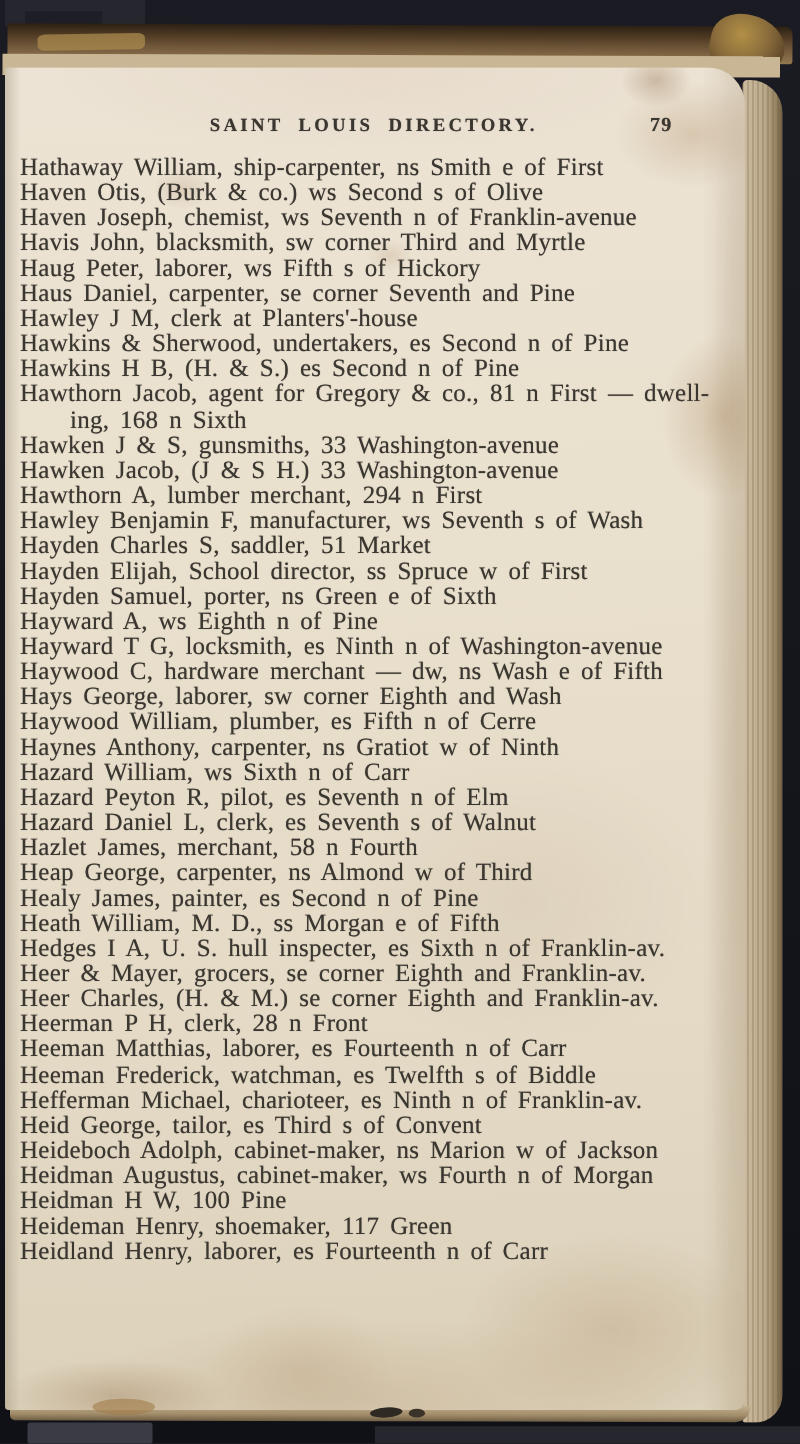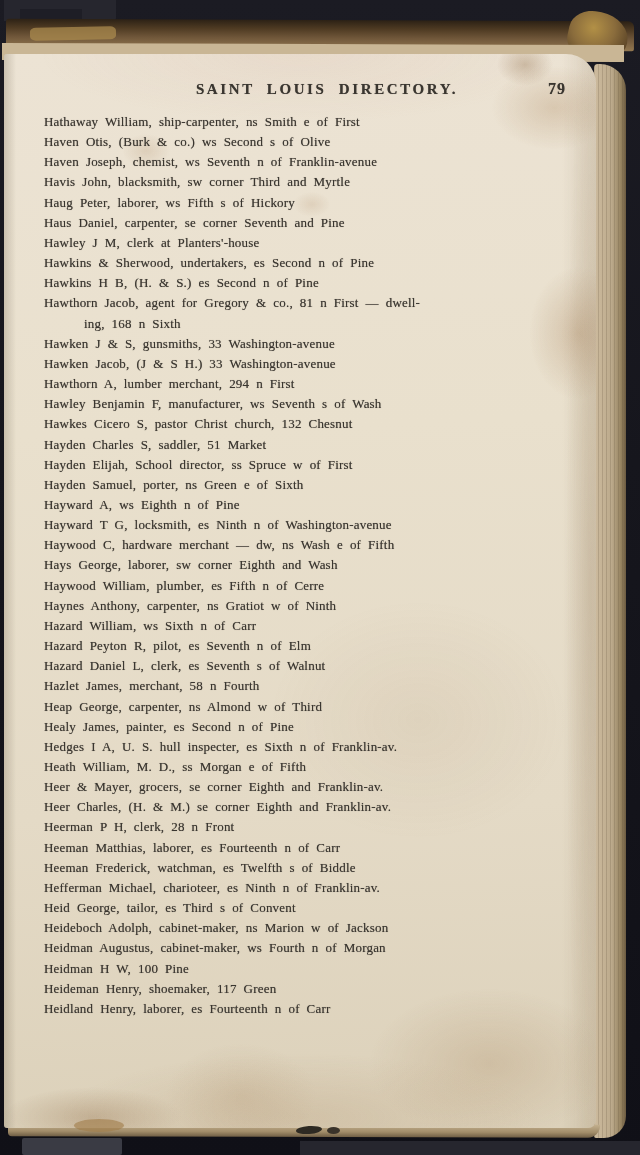--- a/index.html
+++ b/index.html
@@ -83,32 +83,31 @@
       radial-gradient(120px 40px at 15% 99%, rgba(130,90,50,.28), rgba(0,0,0,0) 75%),
       radial-gradient(160px 100px at 82% 94%, rgba(150,110,65,.20), rgba(0,0,0,0) 75%),
       radial-gradient(100px 70px at 40% 97%, rgba(150,110,65,.14), rgba(0,0,0,0) 75%);
   }
   .speck-a{left:296px;top:1126px;width:26px;height:8px;background:#2e2a23;border-radius:50%;transform:rotate(-4deg);}
   .speck-b{left:327px;top:1127px;width:13px;height:7px;background:#3a332a;border-radius:50%;}
   .blotch-bottom-left{left:74px;top:1119px;width:50px;height:13px;background:#a07c48;opacity:.6;border-radius:50%;}
 
   
   .print{
-    left:16px;top:72px;width:566px;color:var(--ink);
+    left:16px;top:84px;width:566px;color:var(--ink);
     text-shadow:0 0 .7px rgba(55,50,44,.6);
-    margin-left:28px;
   }
   .scan-header{position:relative;height:22px;margin-top:8px;text-align:center;}
   .scan-title{
     font-size:15px;font-weight:bold;letter-spacing:2.6px;word-spacing:6px;
   }
   .page-number{position:absolute;right:44px;top:0;font-size:16px;letter-spacing:1px;font-weight:bold;}
   .entries{margin-top:10px;}
   .entry{
-    font-size:13px;line-height:20.15px;letter-spacing:.2px;word-spacing:3.5px;
+    font-size:20px;line-height:20.15px;letter-spacing:.2px;word-spacing:3.5px;
     white-space:nowrap;
   }
   .entry.indent{padding-left:40px;}
 </style>
 </head>
 <body>
 
 <div class="abs clamp-top"></div>
 <div class="abs clamp-top-notch"></div>
 <div class="abs stand-foot-left"></div>
@@ -143,38 +142,37 @@
       <div class="entry">Haus Daniel, carpenter, se corner Seventh and Pine</div>
       <div class="entry">Hawley J M, clerk at Planters'-house</div>
       <div class="entry">Hawkins &amp; Sherwood, undertakers, es Second n of Pine</div>
       <div class="entry">Hawkins H B, (H. &amp; S.) es Second n of Pine</div>
       <div class="entry">Hawthorn Jacob, agent for Gregory &amp; co., 81 n First — dwell-</div>
       <div class="entry indent">ing, 168 n Sixth</div>
       <div class="entry">Hawken J &amp; S, gunsmiths, 33 Washington-avenue</div>
       <div class="entry">Hawken Jacob, (J &amp; S H.) 33 Washington-avenue</div>
       <div class="entry">Hawthorn A, lumber merchant, 294 n First</div>
       <div class="entry">Hawley Benjamin F, manufacturer, ws Seventh s of Wash</div>
-      <div class="entry">Hawkes Cicero S, pastor Christ church, 132 Chesnut</div>
       <div class="entry">Hayden Charles S, saddler, 51 Market</div>
       <div class="entry">Hayden Elijah, School director, ss Spruce w of First</div>
       <div class="entry">Hayden Samuel, porter, ns Green e of Sixth</div>
       <div class="entry">Hayward A, ws Eighth n of Pine</div>
       <div class="entry">Hayward T G, locksmith, es Ninth n of Washington-avenue</div>
       <div class="entry">Haywood C, hardware merchant — dw, ns Wash e of Fifth</div>
       <div class="entry">Hays George, laborer, sw corner Eighth and Wash</div>
       <div class="entry">Haywood William, plumber, es Fifth n of Cerre</div>
       <div class="entry">Haynes Anthony, carpenter, ns Gratiot w of Ninth</div>
       <div class="entry">Hazard William, ws Sixth n of Carr</div>
       <div class="entry">Hazard Peyton R, pilot, es Seventh n of Elm</div>
       <div class="entry">Hazard Daniel L, clerk, es Seventh s of Walnut</div>
       <div class="entry">Hazlet James, merchant, 58 n Fourth</div>
       <div class="entry">Heap George, carpenter, ns Almond w of Third</div>
       <div class="entry">Healy James, painter, es Second n of Pine</div>
+      <div class="entry">Heath William, M. D., ss Morgan e of Fifth</div>
       <div class="entry">Hedges I A, U. S. hull inspecter, es Sixth n of Franklin-av.</div>
-      <div class="entry">Heath William, M. D., ss Morgan e of Fifth</div>
       <div class="entry">Heer &amp; Mayer, grocers, se corner Eighth and Franklin-av.</div>
       <div class="entry">Heer Charles, (H. &amp; M.) se corner Eighth and Franklin-av.</div>
       <div class="entry">Heerman P H, clerk, 28 n Front</div>
       <div class="entry">Heeman Matthias, laborer, es Fourteenth n of Carr</div>
       <div class="entry">Heeman Frederick, watchman, es Twelfth s of Biddle</div>
       <div class="entry">Hefferman Michael, charioteer, es Ninth n of Franklin-av.</div>
       <div class="entry">Heid George, tailor, es Third s of Convent</div>
       <div class="entry">Heideboch Adolph, cabinet-maker, ns Marion w of Jackson</div>
       <div class="entry">Heidman Augustus, cabinet-maker, ws Fourth n of Morgan</div>
       <div class="entry">Heidman H W, 100 Pine</div>

